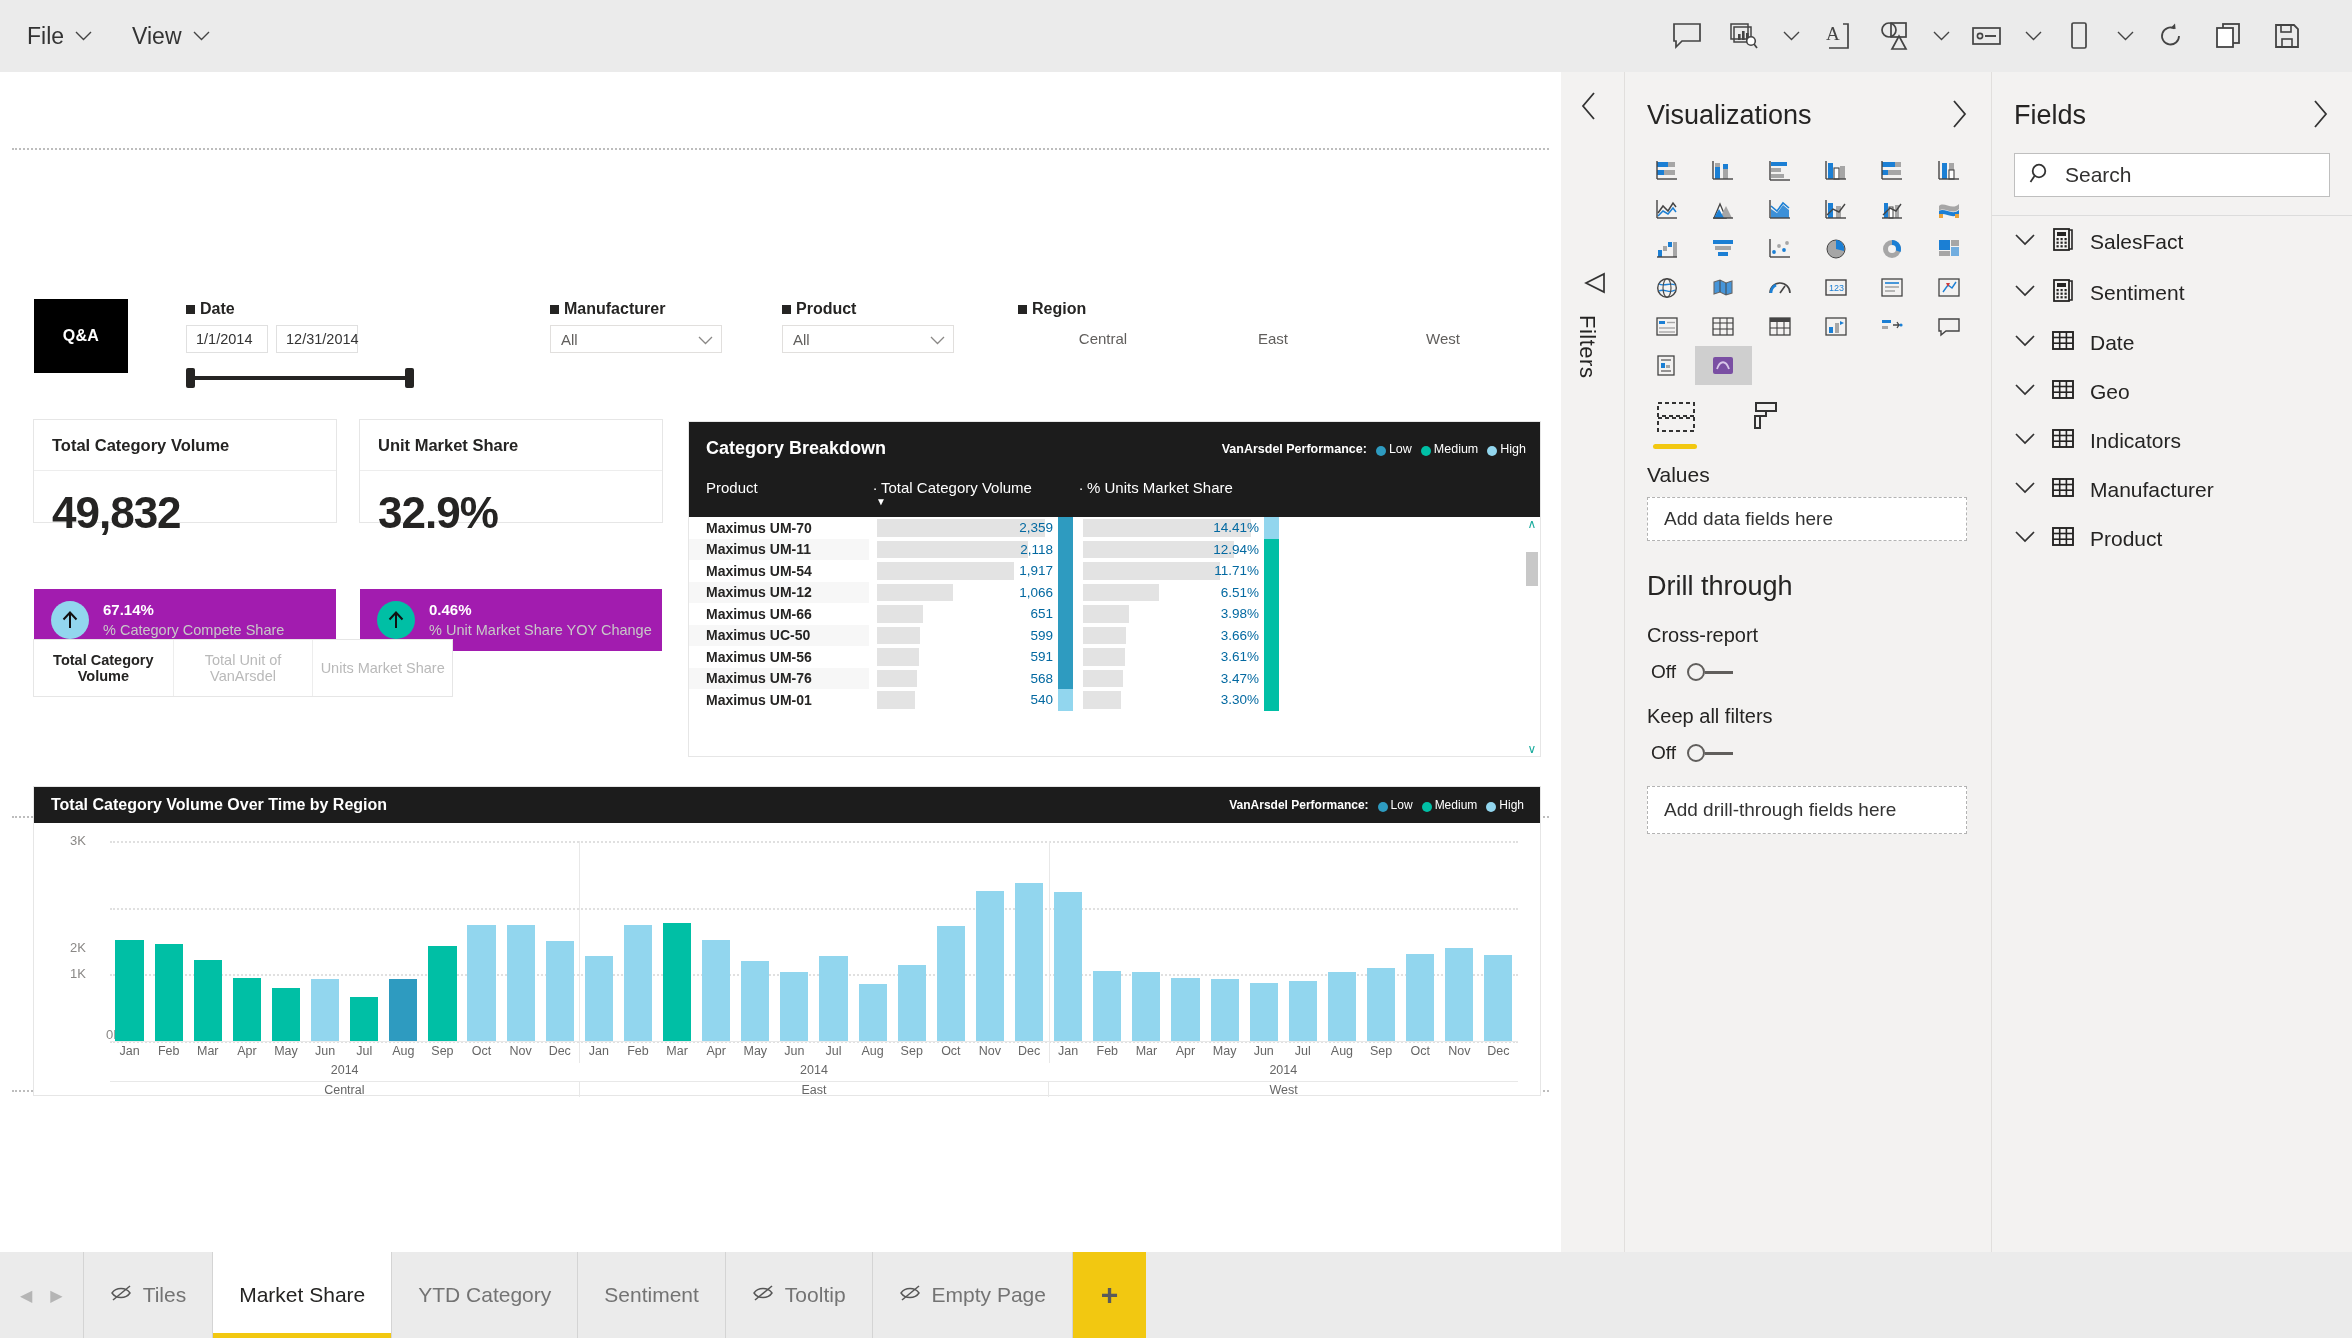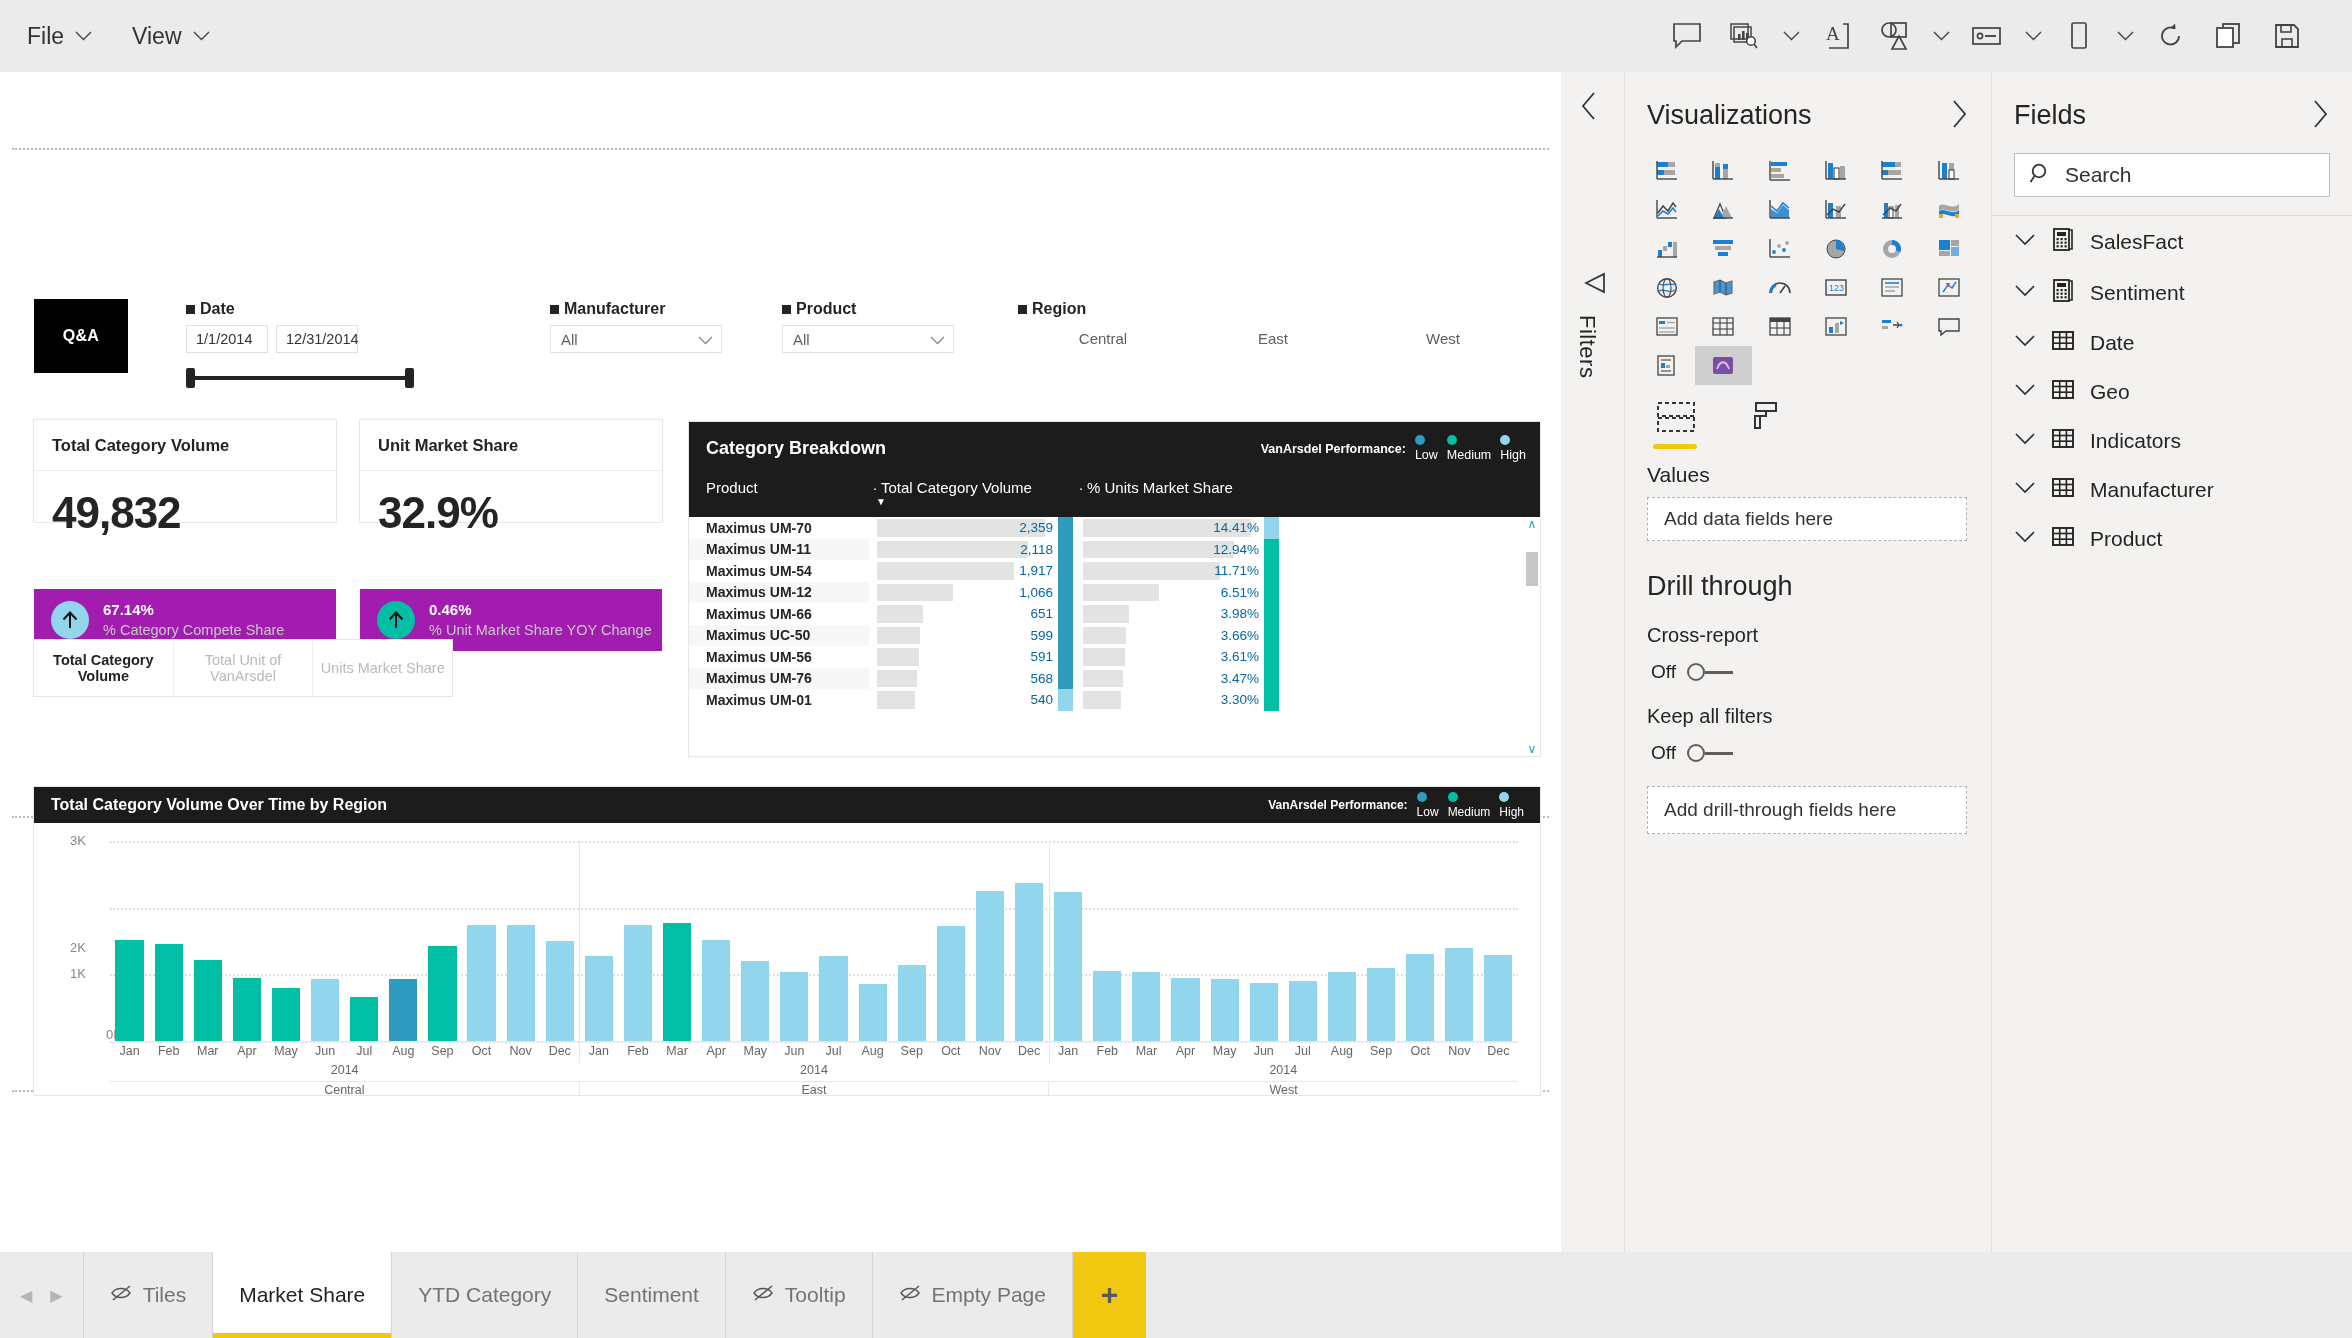--- a/index.html
+++ b/index.html
@@ -79,21 +79,21 @@
   .tabstrip { position:absolute; left:34px; top:568px; width:418px; height:56px; background:#fff; box-shadow:0 0 0 1px #e6e6e6; display:flex; }
   .tabstrip .t { flex:1; display:flex; align-items:center; justify-content:center; font-size:14.5px; color:#b9b9b9; border-right:1px solid #ededed; cursor:pointer; text-align:center; padding:0 4px;}
   .tabstrip .t:last-child { border-right:none; }
   .tabstrip .t.active { color:#252423; font-weight:bold; }
 
   
   .cb { position:absolute; left:689px; top:350px; width:851px; height:334px; background:#fff; box-shadow:0 0 0 1px #e6e6e6; overflow:hidden;}
   .cb-head { background:#1c1c1c; height:53px; display:flex; align-items:center; padding:0 14px 0 17px; }
   .cb-title { color:#fff; font-weight:bold; font-size:18px; }
   .cb-legend { margin-left:auto; display:flex; align-items:center; gap:9px; color:#fff; font-size:12.5px; font-weight:bold;}
-  .cb-legend .lg { display:flex; align-items:flex-start; gap:3px; font-weight:normal;flex-direction:column;}
+  .cb-legend .lg { display:flex; align-items:flex-end; gap:3px; font-weight:normal;}
   .dot { width:10px; height:10px; border-radius:50%; display:inline-block; }
   .cb-cols { background:#1c1c1c; height:42px; display:flex; align-items:flex-start; color:#fff; font-size:15px; padding-top:4px;}
   .cb-cols .c1 { width:180px; padding-left:17px; }
   .cb-cols .c2 { width:206px; position:relative; }
   .cb-cols .c3 { width:210px; position:relative; }
   .sortcaret { font-size:10px; position:absolute; left:7px; top:17px; }
   .cb-body { position:relative; height:239px; overflow:hidden; background:#fff; }
   .cb-row { display:flex; align-items:center; height:21.5px; font-size:14px; color:#252423; }
   .cb-row .pname { width:180px; padding-left:17px; background:#fff; font-weight:bold; font-size:14px; height:21.5px; display:flex; align-items:center;}
   .cb-row.alt .pname { background:#f7f7f7; }

